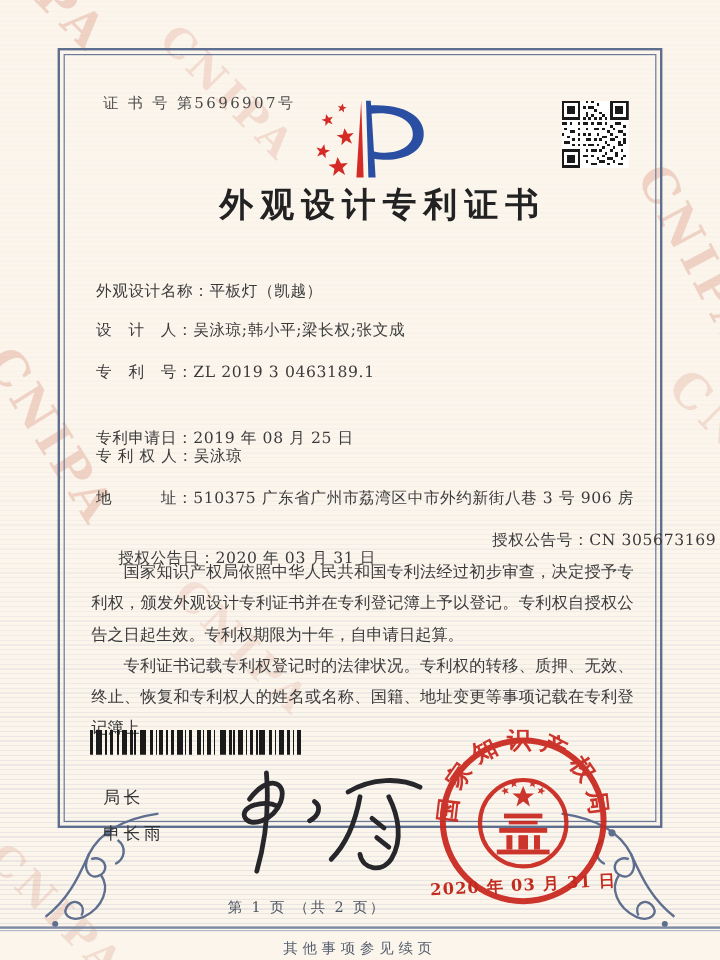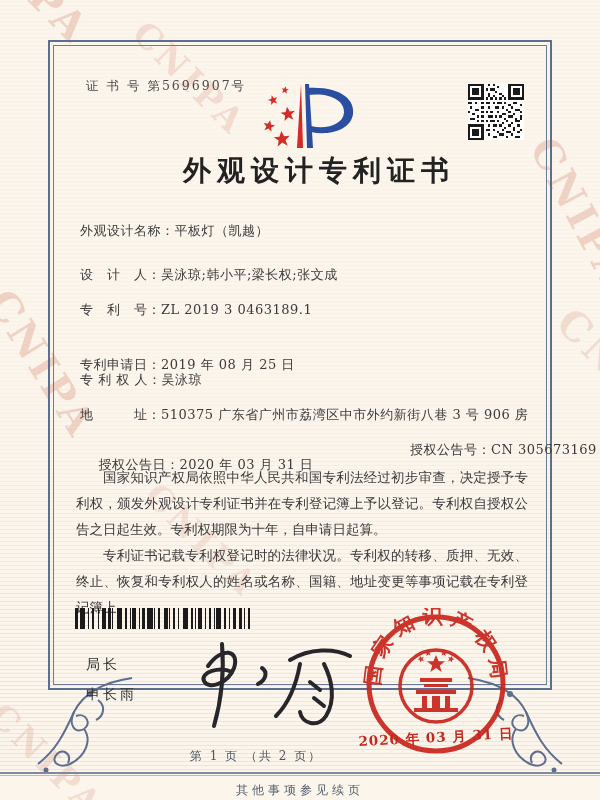--- a/index.html
+++ b/index.html
@@ -124,21 +124,21 @@
       <path d="M9 0h1v1h-1zM11 0h1v1h-1zM13 1h1v1h-1zM8 2h1v1h-1zM10 2h2v1h-2zM12 3h1v1h-1zM9 4h1v2h-1zM14 4h1v1h-1zM11 5h1v1h-1zM15 5h1v1h-1zM8 6h1v1h-1zM10 6h1v1h-1zM12 6h1v1h-1zM14 6h1v1h-1zM16 6h1v1h-1z"></path>
       <path d="M6 8h1v1h-1zM6 10h1v1h-1zM6 12h1v1h-1zM6 14h1v1h-1zM6 16h1v1h-1z"></path>
       <path d="M0 8h2v1h-2zM3 8h1v1h-1zM1 10h1v1h-1zM3 11h2v1h-2zM0 12h1v1h-1zM2 13h1v1h-1zM4 14h1v1h-1zM1 15h2v1h-2zM4 16h1v1h-1z"></path>
       <path d="M8 8h2v1h-2zM11 8h1v1h-1zM13 8h2v1h-2zM16 8h1v1h-1zM18 9h1v1h-1zM20 8h2v1h-2zM23 9h1v1h-1zM9 10h1v1h-1zM12 10h2v1h-2zM15 10h1v1h-1zM17 11h1v1h-1zM19 10h1v1h-1zM21 11h2v1h-2zM8 12h1v1h-1zM10 12h1v1h-1zM13 12h1v1h-1zM15 13h2v1h-2zM18 12h1v1h-1zM20 13h1v1h-1zM23 12h1v1h-1zM9 14h2v1h-2zM12 14h1v1h-1zM14 14h1v1h-1zM16 15h1v1h-1zM18 14h2v1h-2zM21 15h1v1h-1zM23 14h1v2h-1z"></path>
       <path d="M8 16h1v1h-1zM10 16h2v1h-2zM13 16h1v1h-1zM15 17h1v1h-1zM17 16h1v1h-1zM19 17h1v1h-1zM21 16h2v1h-2zM9 18h1v1h-1zM11 18h2v1h-2zM14 18h1v1h-1zM16 19h1v1h-1zM18 18h1v1h-1zM20 19h1v1h-1zM22 18h1v1h-1zM8 20h2v1h-2zM11 20h1v1h-1zM13 21h1v1h-1zM15 20h1v1h-1zM17 21h2v1h-2zM20 20h1v1h-1zM22 21h1v1h-1zM9 22h1v1h-1zM11 23h2v1h-2zM14 22h2v1h-2zM17 23h1v1h-1zM19 22h1v1h-1zM21 23h2v1h-2zM23 20h1v1h-1z"></path>
     </g>
   </svg>
 
   <div class="txt title">外观设计专利证书</div>
 
-  <div class="row" style="top:222px;"><span class="lab">外观设计名称：</span><span>平板灯（凯越）</span></div>
+  <div class="row" style="top:234px;"><span class="lab">外观设计名称：</span><span>平板灯（凯越）</span></div>
   <div class="row" style="top:266px;"><span class="lab">设　计　人：</span><span>吴泳琼;韩小平;梁长权;张文成</span></div>
   <div class="row" style="top:301px;"><span class="lab">专　利　号：</span><span>ZL 2019 3 0463189.1</span></div>
   <div class="row" style="top:336px;margin-top:20px;"><span class="lab">专利申请日：</span><span>2019 年 08 月 25 日</span></div>
   <div class="row" style="top:371px;"><span class="lab">专 利 权 人：</span><span>吴泳琼</span></div>
   <div class="row" style="top:406px;"><span class="lab">地　　　址：</span><span>510375 广东省广州市荔湾区中市外约新街八巷 3 号 906 房</span></div>
 
   <div class="row" style="top:441px;width:470px;">
     <span>授权公告日：</span><span>2020 年 03 月 31 日</span>
     <span class="grant2"><span>授权公告号：</span><span>CN 305673169 S</span></span>
   </div>

